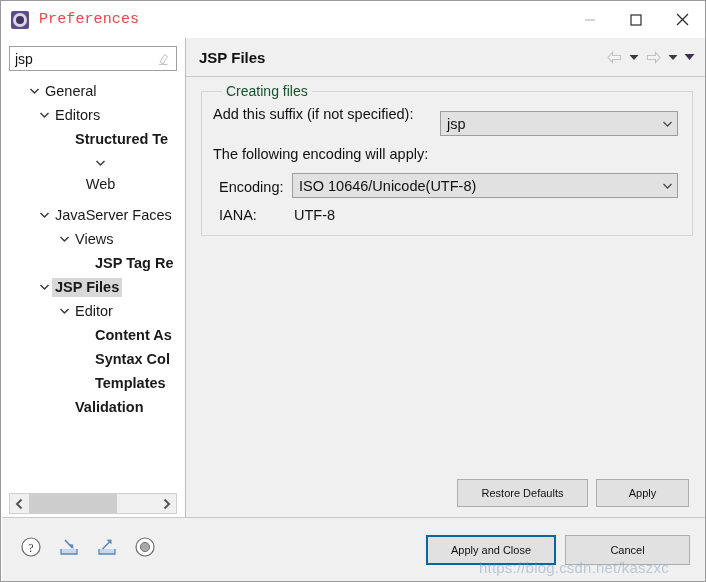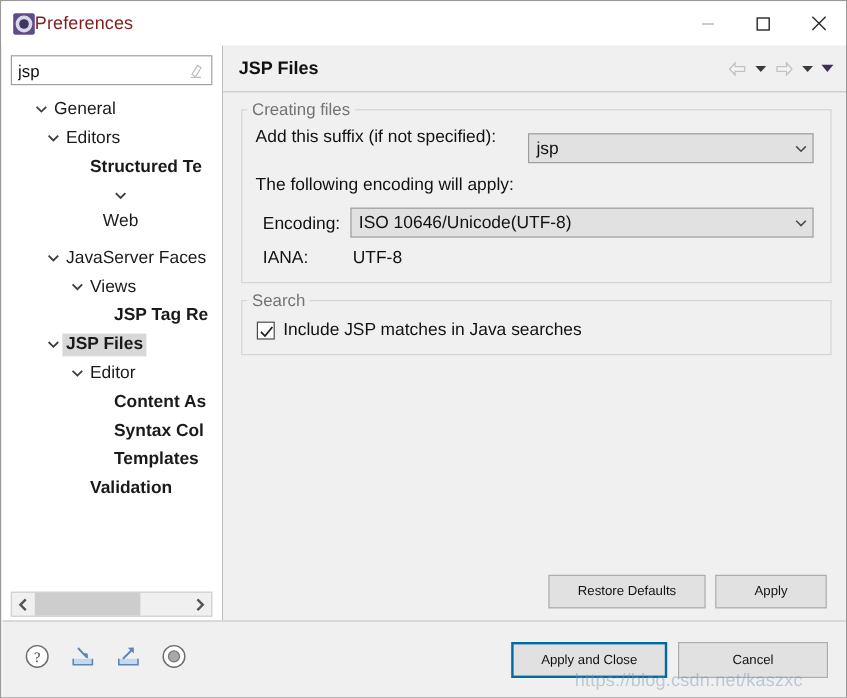--- a/index.html
+++ b/index.html
@@ -46,23 +46,25 @@
     background: #d9d9e4;
   }
   .title-icon .gear-inner {
     position: absolute;
     left: 5px; top: 5px;
     width: 8px; height: 8px;
     border-radius: 50%;
     background: #3f3560;
   }
   .title-text {
+    margin-left: 10px;
     font-size: 15px;
-    color: #7f1d1d;
+    color: #ef4444;
     letter-spacing: 0.1px;
+    font-family: Liberation Mono, monospace;
   }
   .win-controls {
     margin-left: auto;
     display: flex;
     height: 37px;
   }
   .win-btn {
     width: 46px; height: 37px;
     display: flex;
     align-items: center;
@@ -231,25 +233,25 @@
   }
 
   
   .groupbox {
     position: absolute;
     border: 1px solid #d4d4d4;
     box-sizing: border-box;
   }
   .groupbox > .gb-title {
     position: absolute;
-    left: 4px; top: -9px;
+    left: 20px; top: -9px;
     background: #f0f0f0;
     padding: 0 4px;
     font-size: 14px;
-    color: #737373;
+    color: #14532d;
   }
   #gb-creating {
     left: 15px; top: 12px;
     width: 492px; height: 145px;
   }
   #gb-search {
     left: 15px; top: 171px;
     width: 492px; height: 46px;
   }
 
@@ -609,31 +611,20 @@
             <svg width="11" height="8" viewBox="0 0 11 8">
                 <polyline points="1.5,2 5.5,6 9.5,2" fill="none" stroke="#4a4a4a" stroke-width="1.3"></polyline>
               </svg>
           </span>
         </div>
 
         <div class="row-label" style="left:17px; top:115px;">IANA:</div>
         <div class="row-label" style="left:92px; top:115px;">UTF-8</div>
       </div>
 
-      <div class="groupbox" id="gb-search">
-        <div class="gb-title">Search</div>
-        <div class="checkrow">
-          <span class="checkbox">
-            <svg width="13" height="13" viewBox="0 0 13 13">
-              <polyline points="1.5,6.5 4.8,10 11,2.5" fill="none" stroke="#1a1a1a" stroke-width="1.4"></polyline>
-            </svg>
-          </span>
-          <span class="check-label">Include JSP matches in Java searches</span>
-        </div>
-      </div>
 
       <div class="btn" id="btn-restore">Restore Defaults</div>
       <div class="btn" id="btn-apply">Apply</div>
     </div>
   </div>
 
   <div class="bottom-bar">
     <div class="bottom-icons">
       <span class="bicon">
         <svg width="22" height="22" viewBox="0 0 22 22">

